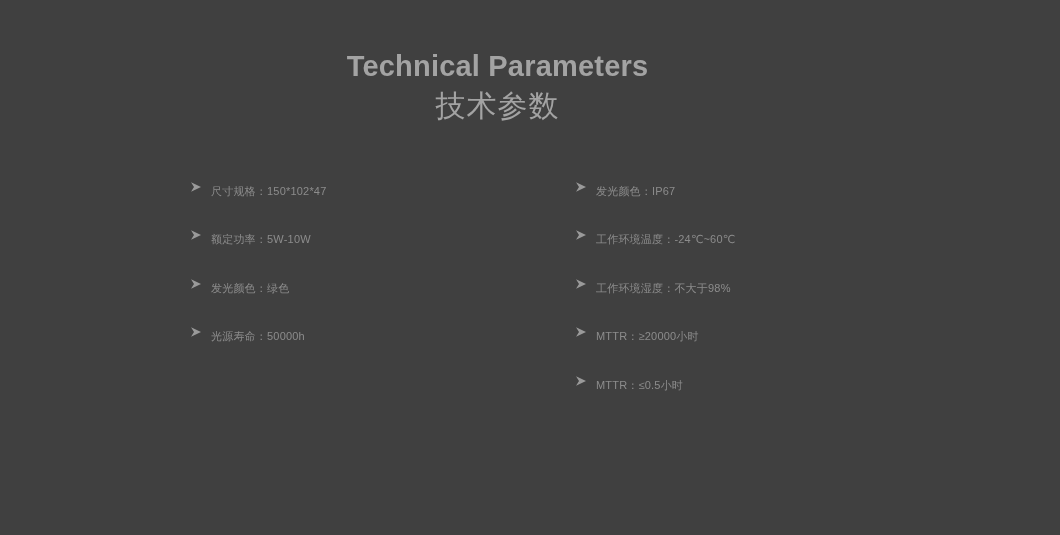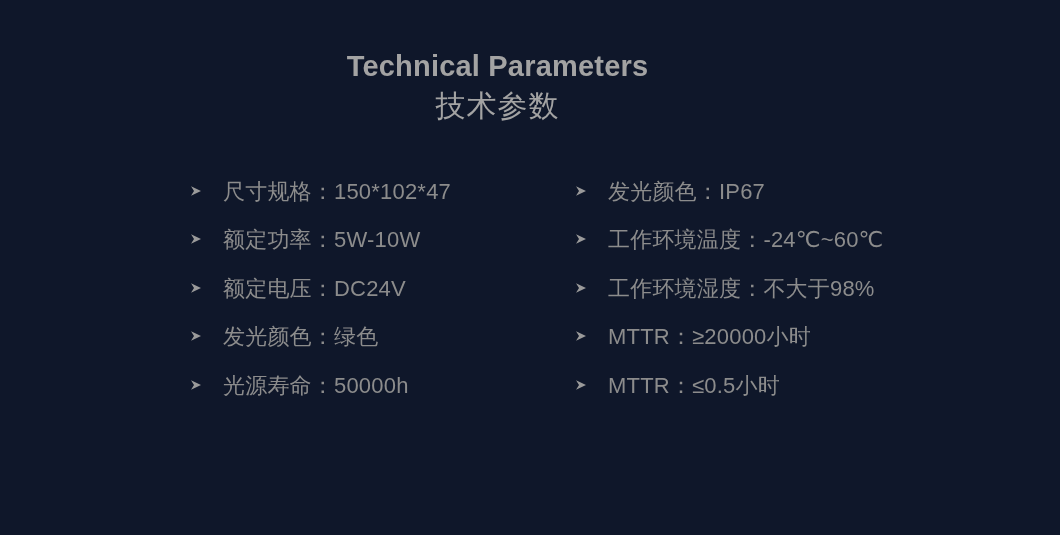--- a/index.html
+++ b/index.html
@@ -12,21 +12,21 @@
     width: 1060px;
     height: 535px;
     overflow: hidden;
     font-family: "Liberation Sans", "DejaVu Sans", sans-serif;
     -webkit-font-smoothing: antialiased;
   }
   .page {
     position: relative;
     width: 1060px;
     height: 535px;
-    background: #0f172a;
+    background: #404040;
   }
 
   
   .title-block {
     position: absolute;
     left: 0;
     top: 48px;
     width: 995px;
     text-align: center;
   }
@@ -75,25 +75,24 @@
     width: 22px;
     font-size: 15px;
     line-height: 1;
     color: #9a9a9a;
     position: relative;
     top: -1px;
   }
   .bullet-icon svg { display: block; }
   .spec-text {
     flex: 0 0 auto;
-    font-size: 22px;
+    font-size: 11px;
     color: #8c8c8c;
     line-height: 1;
     letter-spacing: 0.2px;
-    margin-left: 12px;
   }
 </style>
 </head>
 <body>
 
 <div class="page">
 
   <div class="title-block">
     <div class="title-en">Technical Parameters</div>
     <div class="title-cn">技术参数</div>
@@ -114,28 +113,20 @@
 
       <div class="spec-row">
         <span class="bullet-icon">
           <svg width="14" height="14" viewBox="0 0 14 14" aria-hidden="true">
             <path d="M2 2.2 L12 7 L2 11.8 L5 7 Z" fill="#9a9a9a"></path>
           </svg>
         </span>
         <span class="spec-text">额定功率：5W-10W</span>
       </div>
 
-      <div class="spec-row">
-        <span class="bullet-icon">
-          <svg width="14" height="14" viewBox="0 0 14 14" aria-hidden="true">
-            <path d="M2 2.2 L12 7 L2 11.8 L5 7 Z" fill="#9a9a9a"></path>
-          </svg>
-        </span>
-        <span class="spec-text">额定电压：DC24V</span>
-      </div>
 
       <div class="spec-row">
         <span class="bullet-icon">
           <svg width="14" height="14" viewBox="0 0 14 14" aria-hidden="true">
             <path d="M2 2.2 L12 7 L2 11.8 L5 7 Z" fill="#9a9a9a"></path>
           </svg>
         </span>
         <span class="spec-text">发光颜色：绿色</span>
       </div>
 

